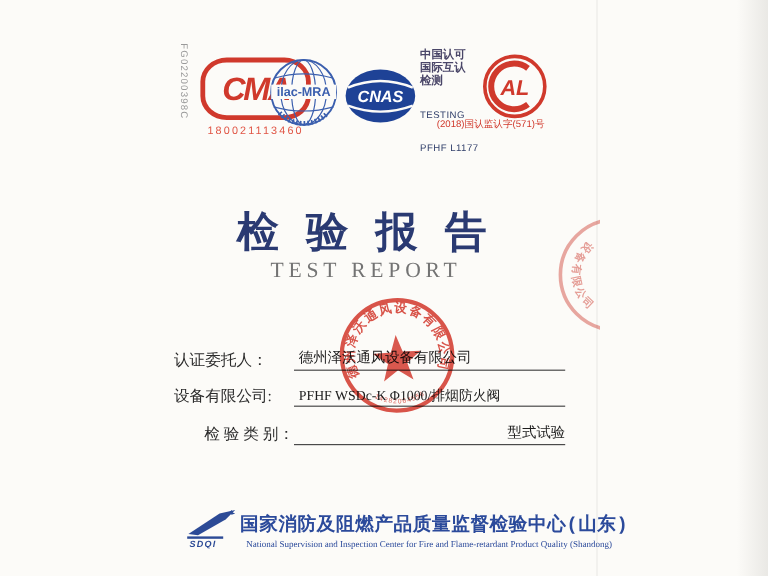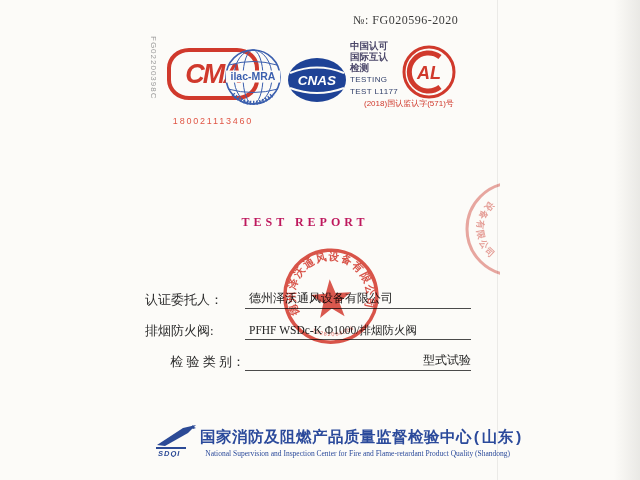--- a/index.html
+++ b/index.html
@@ -18,39 +18,39 @@
   .side-code{position:absolute;left:149px;top:36px;writing-mode:vertical-rl;
     font-size:8px;color:#9a9a9a;letter-spacing:1px;height:115px;
     font-family:"Liberation Sans",sans-serif;}
 
   
   .cma{position:absolute;left:163px;top:48px;width:100px;text-align:center;}
   .cma-box{width:84px;height:44px;margin:0 auto;border:4px solid #d0392c;
     border-radius:22px/20px;display:flex;align-items:center;justify-content:center;}
   .cma-box span{font-family:"Liberation Sans",sans-serif;font-weight:bold;
     font-style:italic;font-size:27px;color:#d0392c;letter-spacing:-2px;line-height:1;}
-  .cma-num{margin-top:16px;font-size:9px;color:#e05545;letter-spacing:1.8px;
+  .cma-num{margin-top:4px;font-size:9px;color:#e05545;letter-spacing:1.8px;
     font-family:"Liberation Sans",sans-serif;white-space:nowrap;}
 
   .ilac{position:absolute;left:224px;top:48px;}
   .cnas-logo{position:absolute;left:286px;top:56px;}
   .cnas-text{position:absolute;left:350px;top:40px;line-height:11px;
     font-family:"Liberation Sans",sans-serif;}
   .cnas-text .zh{font-size:9.5px;font-weight:bold;color:#4a4668;}
-  .cnas-text .en{font-size:8px;color:#32406b;letter-spacing:0.4px;margin-top:1px;}
+  .cnas-text .en{font-size:8px;color:#32406b;letter-spacing:0.4px;margin-top:17px;}
 
   .cal{position:absolute;left:401px;top:44px;}
   .cal-caption{position:absolute;left:364px;top:98px;font-size:8px;color:#d0392c;
     white-space:nowrap;font-family:"Liberation Sans",sans-serif;}
 
   
   .title-zh{position:absolute;left:155px;top:170px;width:300px;text-align:center;
     font-size:35px;font-weight:bold;color:#2a3a72;letter-spacing:7px;}
   .title-en{position:absolute;left:155px;top:215px;width:300px;text-align:center;
-    font-size:12px;font-weight:bold;color:#be185d;letter-spacing:4px;}
+    font-size:18px;font-weight:normal;color:#737373;letter-spacing:4px;}
 
   
   .form{position:absolute;left:145px;top:290px;width:330px;}
   .frow{position:absolute;left:0;white-space:nowrap;}
   .frow .lbl{display:inline-block;width:100px;font-size:13px;color:#2b2b2b;}
   .frow .val{display:inline-block;width:222px;border-bottom:1px solid #4a4a4a;
     font-size:12px;color:#1d1d1d;padding:0 0 1px 4px;vertical-align:bottom;}
   .frow.r1{top:0;}
   .frow.r2{top:31px;}
   .frow.r2 .val{font-size:11.5px;}
@@ -70,24 +70,20 @@
     font-size:7.5px;color:#2b4a9b;white-space:nowrap;}
 </style>
 </head>
 <body>
 
 <div class="page">
 
   <div class="scan-right-band"></div>
   <div class="paper-edge"></div>
 
-  <div class="report-no">
-    <span>№:</span>
-    <span>FG020596-2020</span>
-  </div>
 
   <div class="side-code">FG02200398C</div>
 
   <div class="cma">
     <div class="cma-box">
       <span>CMA</span>
     </div>
     <div class="cma-num">180021113460</div>
   </div>
 
@@ -107,38 +103,39 @@
     <path d="M4,17 Q31,6 58,17" fill="none" stroke="#fcfbf8" stroke-width="2"></path>
     <path d="M4,32 Q31,42 58,32" fill="none" stroke="#fcfbf8" stroke-width="2"></path>
     <text x="31" y="29" text-anchor="middle" font-family="Liberation Sans, sans-serif" font-size="13.5" font-weight="bold" font-style="italic" fill="#ffffff">CNAS</text>
   </svg>
 
   <div class="cnas-text">
     <div class="zh">中国认可</div>
     <div class="zh">国际互认</div>
     <div class="zh">检测</div>
     <div class="en">TESTING</div>
-    <div class="en">TEST L1177</div>
+    <div class="en">PFHF L1177</div>
   </div>
 
   <svg class="cal" width="56" height="56" viewBox="0 0 56 56">
     <circle cx="28" cy="28" r="25" fill="none" stroke="#d0392c" stroke-width="3"></circle>
     <path d="M39,13 A19,19 0 1 0 39,43" fill="none" stroke="#d0392c" stroke-width="5"></path>
     <text x="28" y="35" text-anchor="middle" font-family="Liberation Sans, sans-serif" font-size="18" font-weight="bold" font-style="italic" fill="#d0392c">AL</text>
   </svg>
   <div class="cal-caption">(2018)国认监认字(571)号</div>
 
+  <div class="title-zh">检 验 报 告</div>
   <div class="title-en">TEST REPORT</div>
 
   <div class="form">
     <div class="frow r1">
       <span class="lbl">认证委托人：</span><span class="val">德州泽沃通风设备有限公司</span>
     </div>
     <div class="frow r2">
-      <span class="lbl">排烟防火阀:</span><span class="val">PFHF WSDc-K Φ1000/排烟防火阀</span>
+      <span class="lbl">设备有限公司:</span><span class="val">PFHF WSDc-K Φ1000/排烟防火阀</span>
     </div>
     <div class="frow r3">
       <span class="lbl">检 验 类 别：</span><span class="val">型式试验</span>
     </div>
   </div>
 
   <svg class="stamp" width="130" height="128" viewBox="0 0 130 128">
     <defs>
       <path id="ringPath" d="M 30.4,77.2 A 36,36 0 1 1 95.6,77.2" fill="none"></path>
       <path id="serialPath" d="M 30.2,84.9 A 40,40 0 0 0 95.8,84.9" fill="none"></path>

